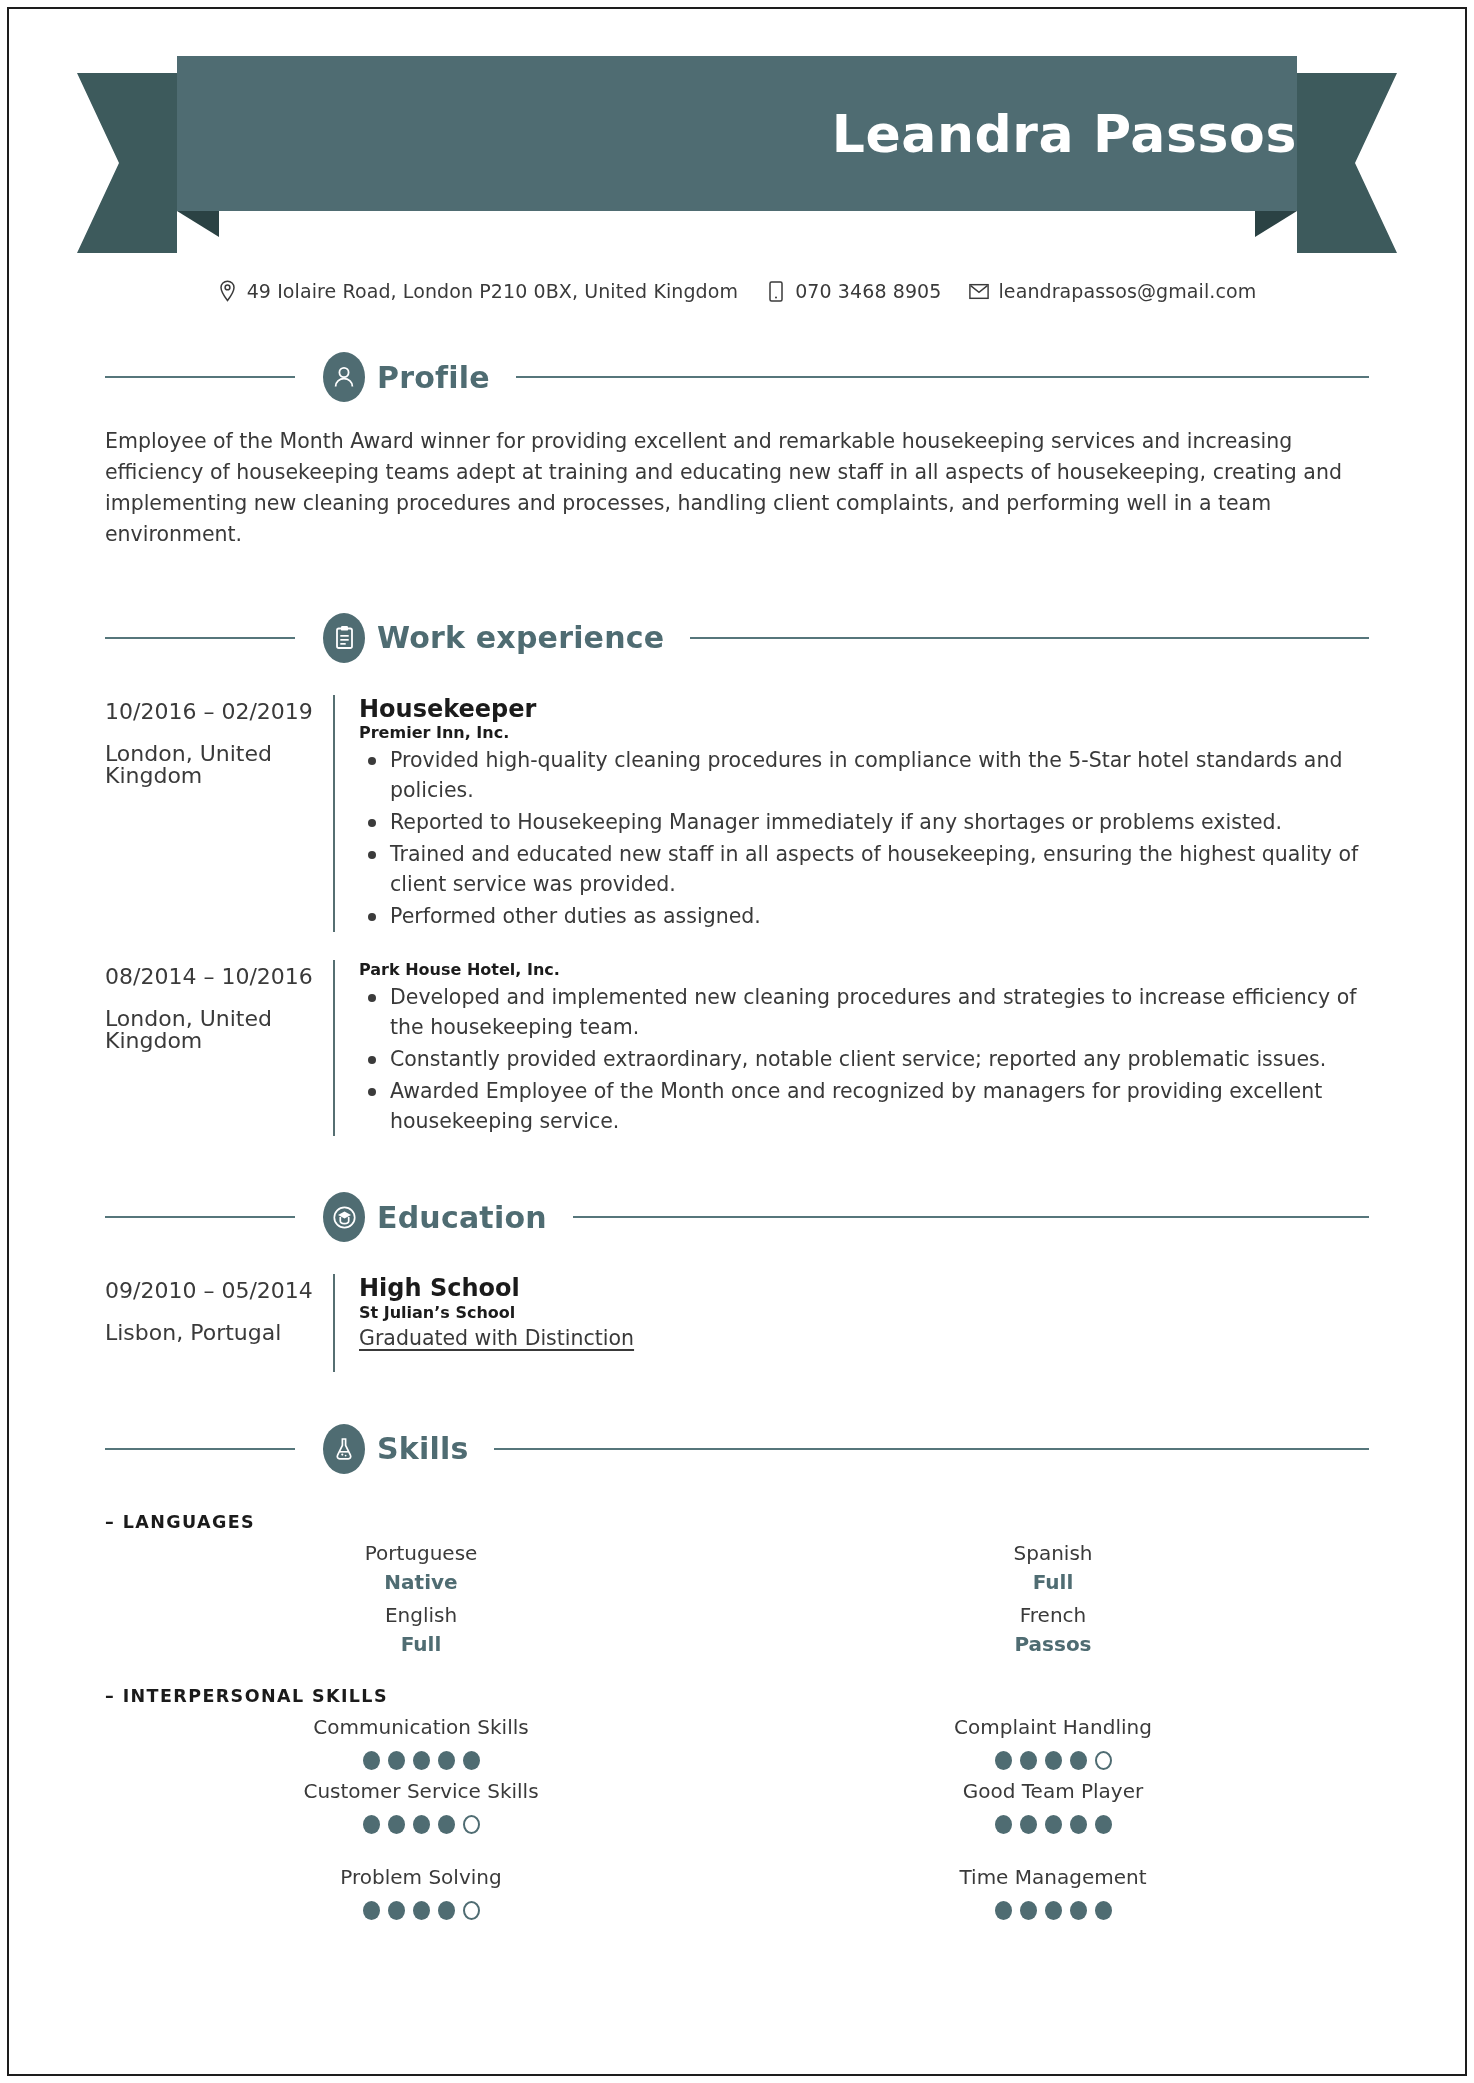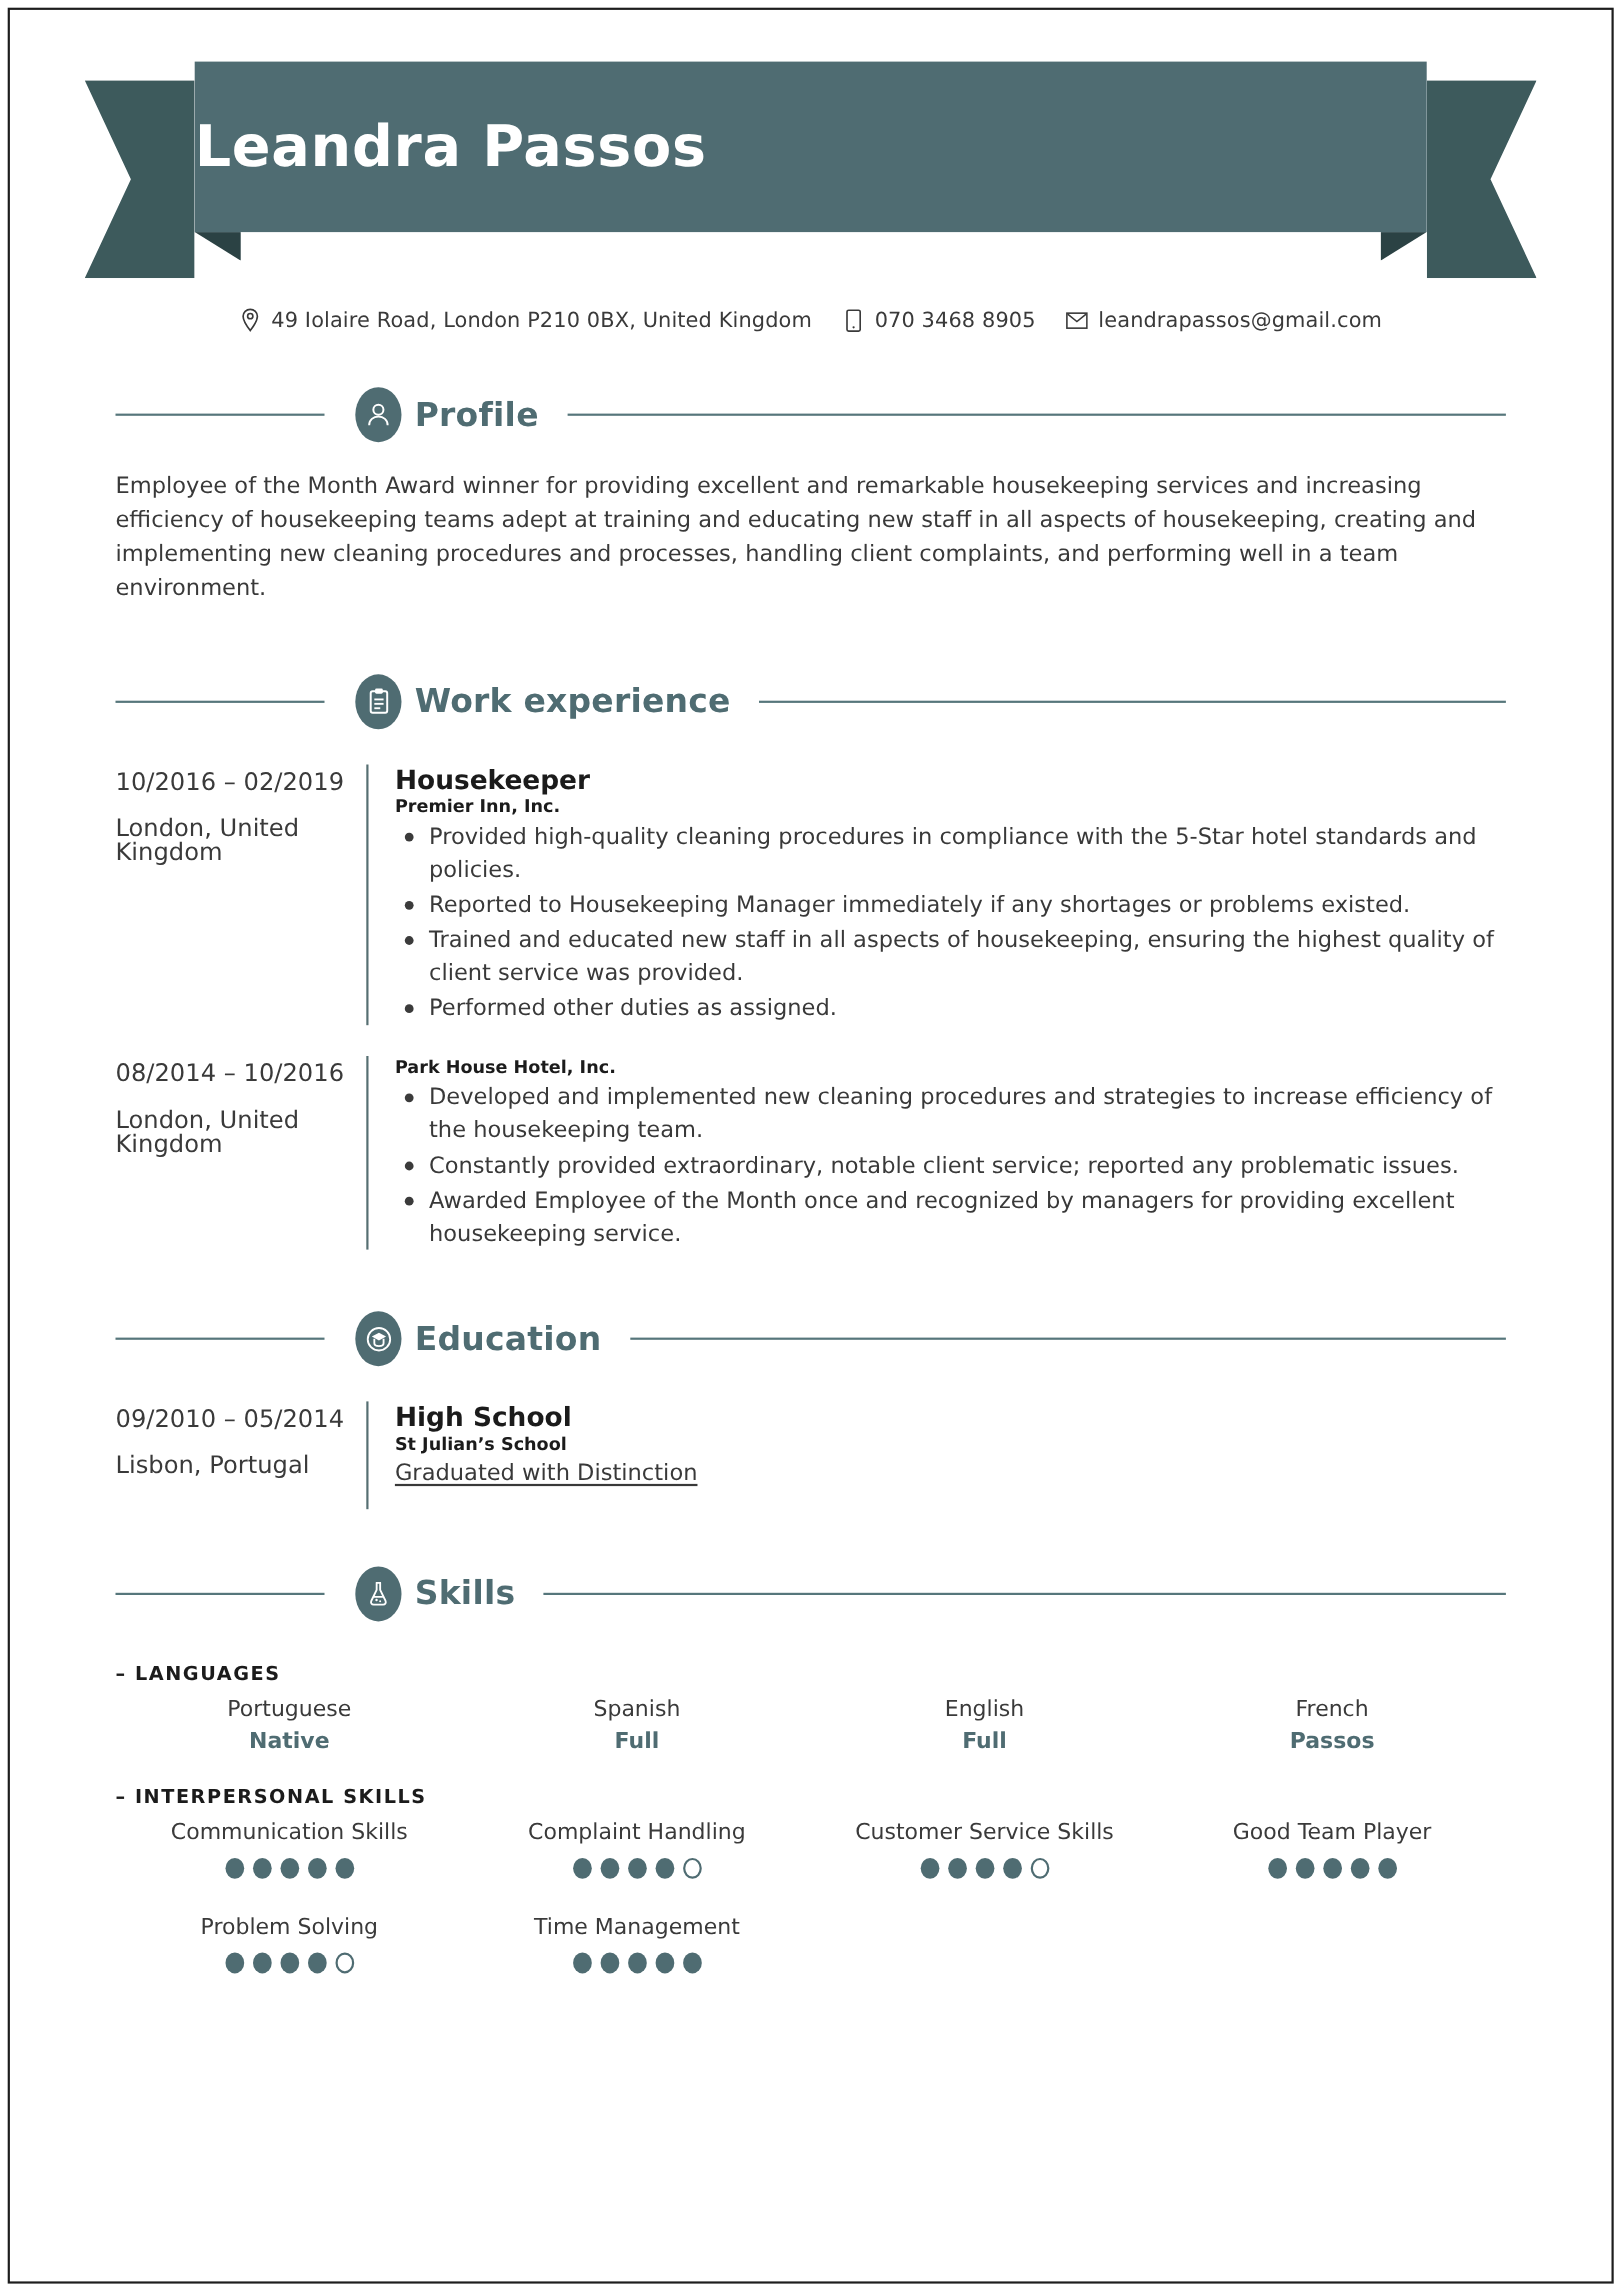--- a/index.html
+++ b/index.html
@@ -56,21 +56,21 @@
 
   .ribbon-main {
     position: absolute;
     left: 168px;
     right: 168px;
     top: 0;
     height: 155px;
     background: #4f6c72;
     display: flex;
     align-items: center;
-    justify-content: flex-start;
+    justify-content: flex-end;
   }
   .ribbon-name {
     color: #ffffff;
     font-size: 52px;
     font-weight: bold;
     letter-spacing: 0.6px;
     line-height: 1;
   }
 
   
@@ -212,21 +212,21 @@
   
   .skills-block { margin: 0 96px; }
   .skills-subhead {
     font-size: 17.5px;
     font-weight: bold;
     color: #1b1b1b;
     letter-spacing: 1.4px;
   }
   .skills-grid {
     display: grid;
-    grid-template-columns: repeat(4, 1fr);
+    grid-template-columns: repeat(2, 1fr);
   }
   .skill-cell {
     text-align: center;
     padding-top: 8px;
   }
   .skill-label {
     font-size: 20px;
     color: #3a3a3a;
     line-height: 1.3;
   }

